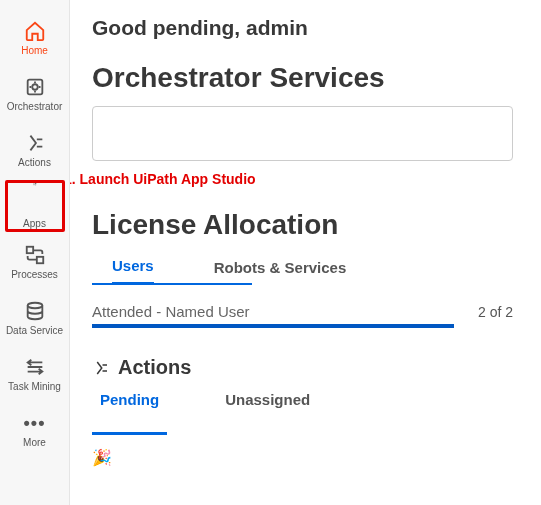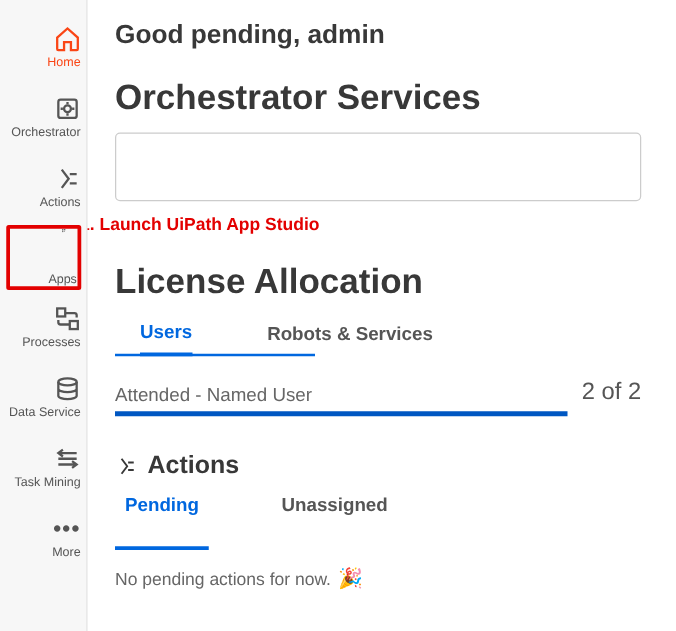--- a/index.html
+++ b/index.html
@@ -1,34 +1,34 @@
 <!DOCTYPE html>
 <html><head>
 <meta charset="utf-8">
 <style>
 * { box-sizing: border-box; margin: 0; padding: 0; }
 body { font-family: -apple-system, BlinkMacSystemFont, "Segoe UI", Arial, sans-serif; background: #fff; width: 541px; height: 505px; overflow: hidden; display: flex; }
 .sidebar { width: 70px; background: #f7f7f7; border-right: 1px solid #e5e5e5; display: flex; flex-direction: column; align-items: center; padding-top: 10px; }
-.nav-item { width: 60px; height: 52px; display: flex; flex-direction: column; align-items: flex-end; justify-content: center; cursor: pointer; color: #555; font-size: 10px; gap: 3px; border-radius: 4px; margin: 2px 0; }
+.nav-item { width: 60px; height: 52px; display: flex; flex-direction: column; align-items: center; justify-content: center; cursor: pointer; color: #555; font-size: 10px; gap: 3px; border-radius: 4px; margin: 2px 0; }
 .nav-item.active { color: #fa4616; }
 .nav-item.highlighted { border: 3px solid #e30000; border-radius: 2px; gap: 32px; }
 .nav-item svg { width: 22px; height: 22px; }
 .nav-item .dots { font-size: 18px; font-weight: bold; letter-spacing: 1px; }
 .main { flex: 1; padding: 16px 28px 0 22px; overflow: hidden; color: #3a3a3a; }
 .greeting { font-size: 21px; font-weight: 700; color: #383838; margin-bottom: 22px; }
 .section-title { font-size: 28px; font-weight: 700; color: #383838; margin-bottom: 12px; }
 .services-box { border: 1px solid #ccc; border-radius: 4px; height: 55px; margin-bottom: 10px; }
 .annotation { color: #e30000; font-weight: 700; font-size: 14px; margin-bottom: 22px; position: relative; left: -28px; }
 .tabs { display: flex; gap: 40px; margin-top: 6px; align-items: center; }
 .tab { font-size: 15px; font-weight: 700; color: #555; padding: 4px 0 8px; cursor: pointer; margin-left: 20px; }
 .tab.active { color: #0067df; border-bottom: 3px solid #0067df; }
 .tabs-underline { border-bottom: 2px solid #0067df; margin-top: -2px; margin-bottom: 18px; width: 160px; }
 .license-row { display: flex; justify-content: space-between; align-items: flex-end; margin-top: 14px; }
 .license-label { color: #666; font-size: 15px; }
-.license-count { color: #555; font-size: 19px; }
+.license-count { color: #555; font-size: 14px; }
 .progress { height: 4px; background: #0057c2; margin-top: 4px; margin-bottom: 28px; width: 86%; }
 .actions-header { display: flex; align-items: center; gap: 8px; margin-bottom: 8px; }
 .actions-header .icon { width: 18px; height: 18px; }
 .actions-header h2 { font-size: 20px; font-weight: 700; color: #383838; }
 .actions-tabs { display: flex; gap: 50px; margin-top: 4px; }
 .actions-tab { font-size: 15px; font-weight: 700; color: #555; padding: 4px 8px 24px; cursor: pointer; }
 .actions-tab.active { color: #0067df; border-bottom: 3px solid #0067df; }
 .actions-underline { border-bottom: 2px solid #ccc; margin-top: -3px; margin-bottom: 14px; width: 100%; opacity: 0; }
 .empty-msg { color: #666; font-size: 14px; display: flex; align-items: center; gap: 6px; }
 .party { font-size: 16px; }
@@ -120,16 +120,15 @@
       </svg>
     <h2>Actions</h2>
   </div>
   <div class="actions-tabs">
     <div class="actions-tab active">Pending</div>
     <div class="actions-tab">Unassigned</div>
   </div>
   <div class="actions-underline"></div>
 
   <div class="empty-msg">
-    <span>No pending actions for now.</span>
     <span class="party">🎉</span>
   </div>
 </div>
 
 </body></html>

